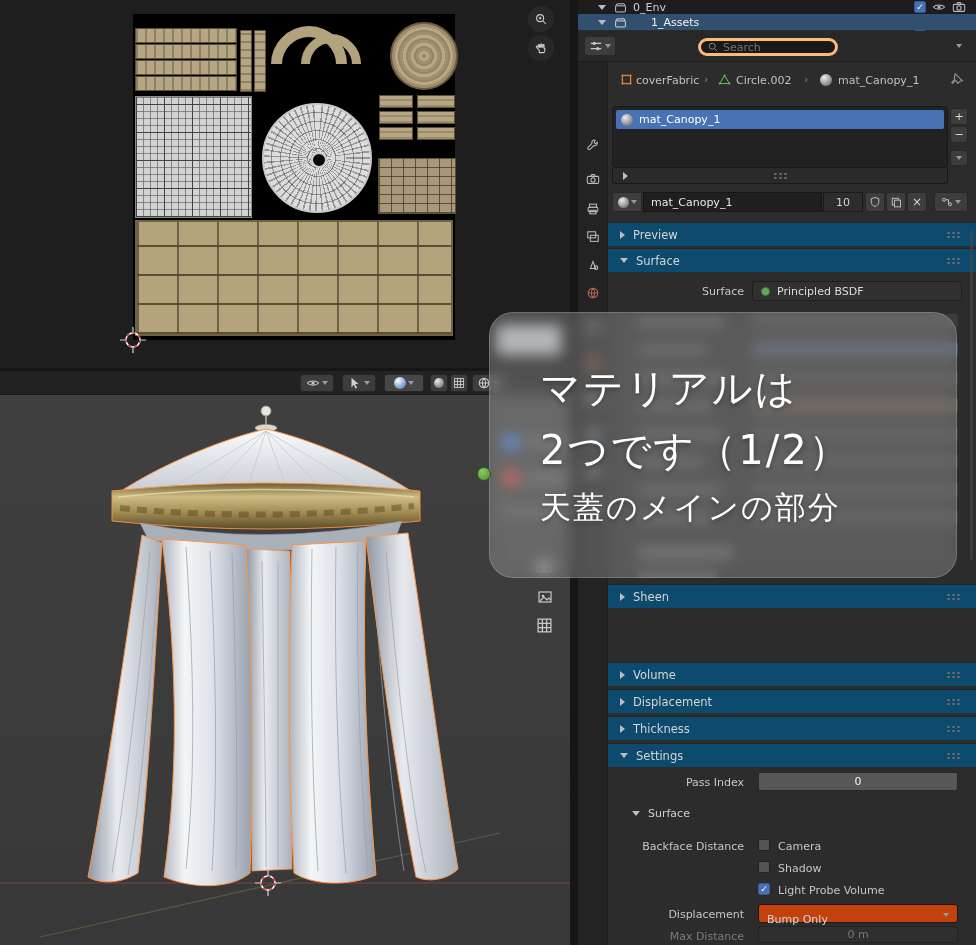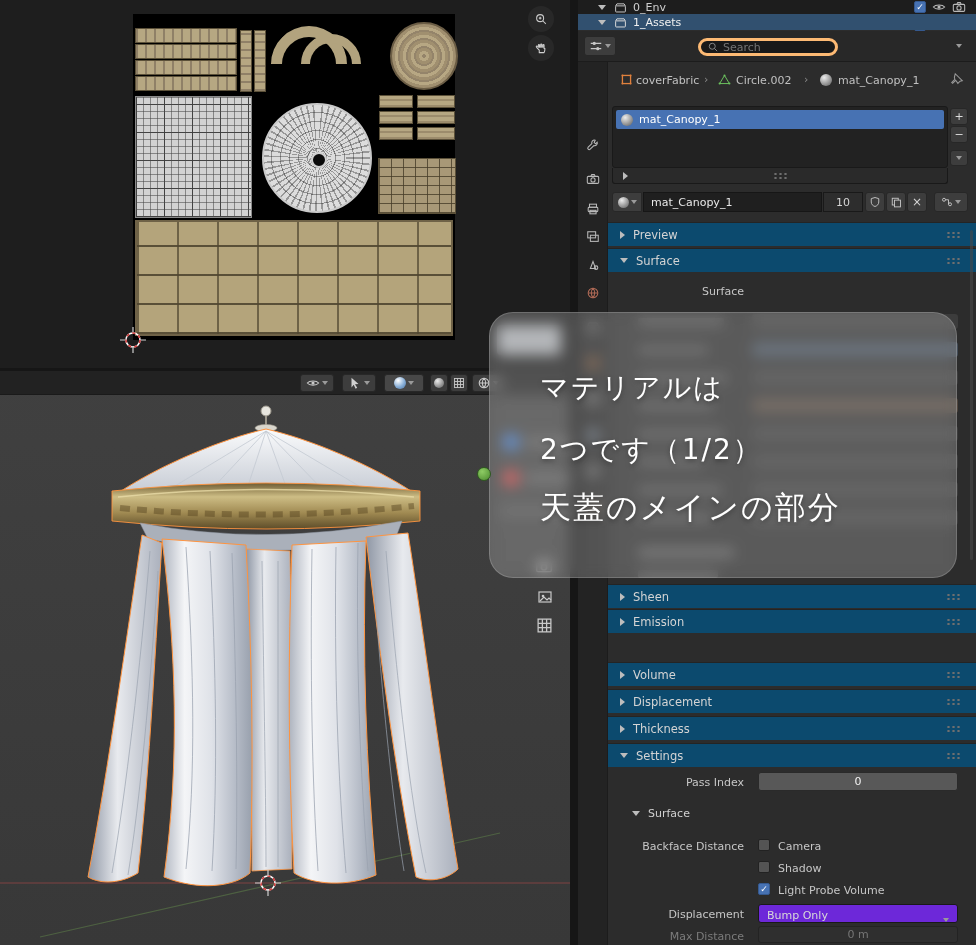--- a/index.html
+++ b/index.html
@@ -46,21 +46,21 @@
     border:2px solid #6f6247}
   .smallrect{background:repeating-linear-gradient(0deg,#9c8c6c 0 2px,#b6a782 2px 6px);border:1px solid #5c5139}
   .cluster{background-image:
     repeating-linear-gradient(0deg,rgba(70,60,40,.8) 0 1px,transparent 1px 9px),
     repeating-linear-gradient(90deg,rgba(70,60,40,.8) 0 1px,transparent 1px 12px);
     background-color:#a89877;border:1px solid #5c5139}
   
   #note-overlay{position:absolute;left:489px;top:312px;width:468px;height:266px;border-radius:24px;
     background:rgba(150,150,150,.38);backdrop-filter:blur(7px) brightness(1.22) saturate(1.05);
     border:1px solid rgba(255,255,255,.18);z-index:40;padding:44px 0 0 50px;color:#fff}
-  #note-overlay .l1,#note-overlay .l2{font-size:28px;line-height:62px;text-shadow:0 2px 5px rgba(0,0,0,.35);letter-spacing:2px}
+  #note-overlay .l1,#note-overlay .l2{font-size:40px;line-height:62px;text-shadow:0 2px 5px rgba(0,0,0,.35);letter-spacing:2px}
   #note-overlay .l3{font-size:31px;line-height:52px;text-shadow:0 2px 5px rgba(0,0,0,.35);letter-spacing:2px}
   .deco{position:absolute}
   input.search{background:transparent;border:none;outline:none;color:#a8a8a8;font-size:11px;width:100px;font-family:inherit}
 </style>
 </head>
 <body>
 
 <div id="stage">
 
   <div class="abs" id="uv" style="left:0;top:0;width:570px;height:368px;background:#1e1e1e">
@@ -250,21 +250,21 @@
             <circle cx="8" cy="9" r="2.4" fill="none" stroke="#b9b9b9"></circle>
             <path d="M5.5 5l1-2h3l1 2" fill="none" stroke="#b9b9b9"></path>
           </svg>
       </div>
       <div class="abs" style="left:0;top:14px;width:398px;height:16px;background:#31506f;display:flex;align-items:center">
         <span class="td" style="margin-left:20px"></span>
         <svg class="ic" viewBox="0 0 16 16" style="margin-left:8px;width:13px;height:13px">
             <rect x="2" y="6" width="12" height="7.5" rx=".8" fill="none" stroke="#dcdcdc"></rect>
             <path d="M2 6l1.6-2.5h8.8L14 6" fill="none" stroke="#dcdcdc"></path>
           </svg>
-        <span style="margin-left:6px;color:#f0f0f0">1_Assets</span>
+        <span style="margin-left:24px;color:#f0f0f0">1_Assets</span>
         <span class="chk on" style="position:absolute;left:336px;top:16px">
             <span>✓</span>
           </span>
         <svg class="ic" viewBox="0 0 16 16" style="position:absolute;left:354px;top:15px">
             <path d="M1.5 8C4 4.8 12 4.8 14.5 8 12 11.2 4 11.2 1.5 8Z" fill="none" stroke="#d9d9d9"></path>
             <circle cx="8" cy="8" r="1.8" fill="#d9d9d9"></circle>
           </svg>
         <svg class="ic" viewBox="0 0 16 16" style="position:absolute;left:374px;top:15px">
             <rect x="1.5" y="5" width="13" height="8" rx="1.2" fill="none" stroke="#d9d9d9"></rect>
             <circle cx="8" cy="9" r="2.4" fill="none" stroke="#d9d9d9"></circle>
@@ -418,20 +418,24 @@
       <span class="tr"></span>
       <span class="t">Preview</span>
       <span class="grip"></span>
     </div>
     <div class="phead" style="top:248px">
       <span class="td"></span>
       <span class="t">Surface</span>
       <span class="grip"></span>
     </div>
     <div class="flab" style="top:285px">Surface</div>
+    <div class="abs" style="left:174px;top:281px;width:210px;height:20px;background:#303030;border:1px solid #1f1f1f;border-radius:3px;display:flex;align-items:center;gap:7px;padding-left:8px">
+      <span class="dotg"></span>
+      <span style="color:#dcdcdc">Principled BSDF</span>
+    </div>
 
     <div class="deco" style="left:60px;top:318px;width:86px;height:8px;background:#8d8d8d;opacity:.4;border-radius:2px"></div>
     <div class="deco" style="left:174px;top:314px;width:206px;height:15px;background:#3e3e3e;opacity:.9;border-radius:3px"></div>
     <div class="deco" style="left:60px;top:346px;width:70px;height:8px;background:#8d8d8d;opacity:.4;border-radius:2px"></div>
     <div class="deco" style="left:174px;top:342px;width:206px;height:15px;background:#46515e;opacity:.9;border-radius:3px"></div>
     <div class="deco" style="left:60px;top:374px;width:90px;height:8px;background:#8d8d8d;opacity:.4;border-radius:2px"></div>
     <div class="deco" style="left:174px;top:370px;width:206px;height:15px;background:#3e3e3e;opacity:.9;border-radius:3px"></div>
     <div class="deco" style="left:60px;top:402px;width:76px;height:8px;background:#8d8d8d;opacity:.4;border-radius:2px"></div>
     <div class="deco" style="left:174px;top:398px;width:206px;height:15px;background:#55493f;opacity:.9;border-radius:3px"></div>
     <div class="deco" style="left:60px;top:430px;width:86px;height:8px;background:#8d8d8d;opacity:.4;border-radius:2px"></div>
@@ -443,25 +447,20 @@
     <div class="deco" style="left:60px;top:514px;width:74px;height:8px;background:#8d8d8d;opacity:.4;border-radius:2px"></div>
     <div class="deco" style="left:174px;top:510px;width:206px;height:15px;background:#3e3e3e;opacity:.9;border-radius:3px"></div>
     <div class="deco" style="left:60px;top:548px;width:96px;height:9px;background:#9a9a9a;opacity:.45;border-radius:2px"></div>
     <div class="deco" style="left:60px;top:570px;width:80px;height:8px;background:#8d8d8d;opacity:.35;border-radius:2px"></div>
 
     <div class="phead" style="top:584px">
       <span class="tr"></span>
       <span class="t">Sheen</span>
       <span class="grip"></span>
     </div>
-    <div class="phead" style="top:609px">
-      <span class="tr"></span>
-      <span class="t">Emission</span>
-      <span class="grip"></span>
-    </div>
     <div class="phead" style="top:662px">
       <span class="tr"></span>
       <span class="t">Volume</span>
       <span class="grip"></span>
     </div>
     <div class="phead" style="top:689px">
       <span class="tr"></span>
       <span class="t">Displacement</span>
       <span class="grip"></span>
     </div>
@@ -492,21 +491,21 @@
 
     <span class="abs chk" style="left:180px;top:861px"></span>
     <span class="abs" style="left:200px;top:862px;color:#c6c6c6">Shadow</span>
 
     <span class="abs chk on" style="left:180px;top:883px">
         <span>✓</span>
       </span>
     <span class="abs" style="left:200px;top:884px;color:#c6c6c6">Light Probe Volume</span>
 
     <div class="flab" style="top:908px">Displacement</div>
-    <div class="abs" style="left:180px;top:904px;width:200px;height:19px;background:#6d28d9;border:1px solid #191919;border-radius:3px;display:flex;align-items:flex-end;padding:0 8px">
+    <div class="abs" style="left:180px;top:904px;width:200px;height:19px;background:#c2410c;border:1px solid #191919;border-radius:3px;display:flex;align-items:flex-start;padding:8px 8px">
       <span style="color:#d8d8d8">Bump Only</span>
       <span class="tds" style="margin-left:auto"></span>
     </div>
 
     <div class="flab dis" style="top:930px">Max Distance</div>
     <div class="abs" style="left:180px;top:926px;width:200px;height:17px;background:#2f2f2f;border:1px solid #232323;border-radius:3px;display:flex;align-items:center;justify-content:center">
       <span style="color:#767676">0 m</span>
     </div>
 
     <div class="abs" style="left:392px;top:230px;width:3px;height:330px;background:#4a4a4a;opacity:.6;border-radius:2px"></div>

